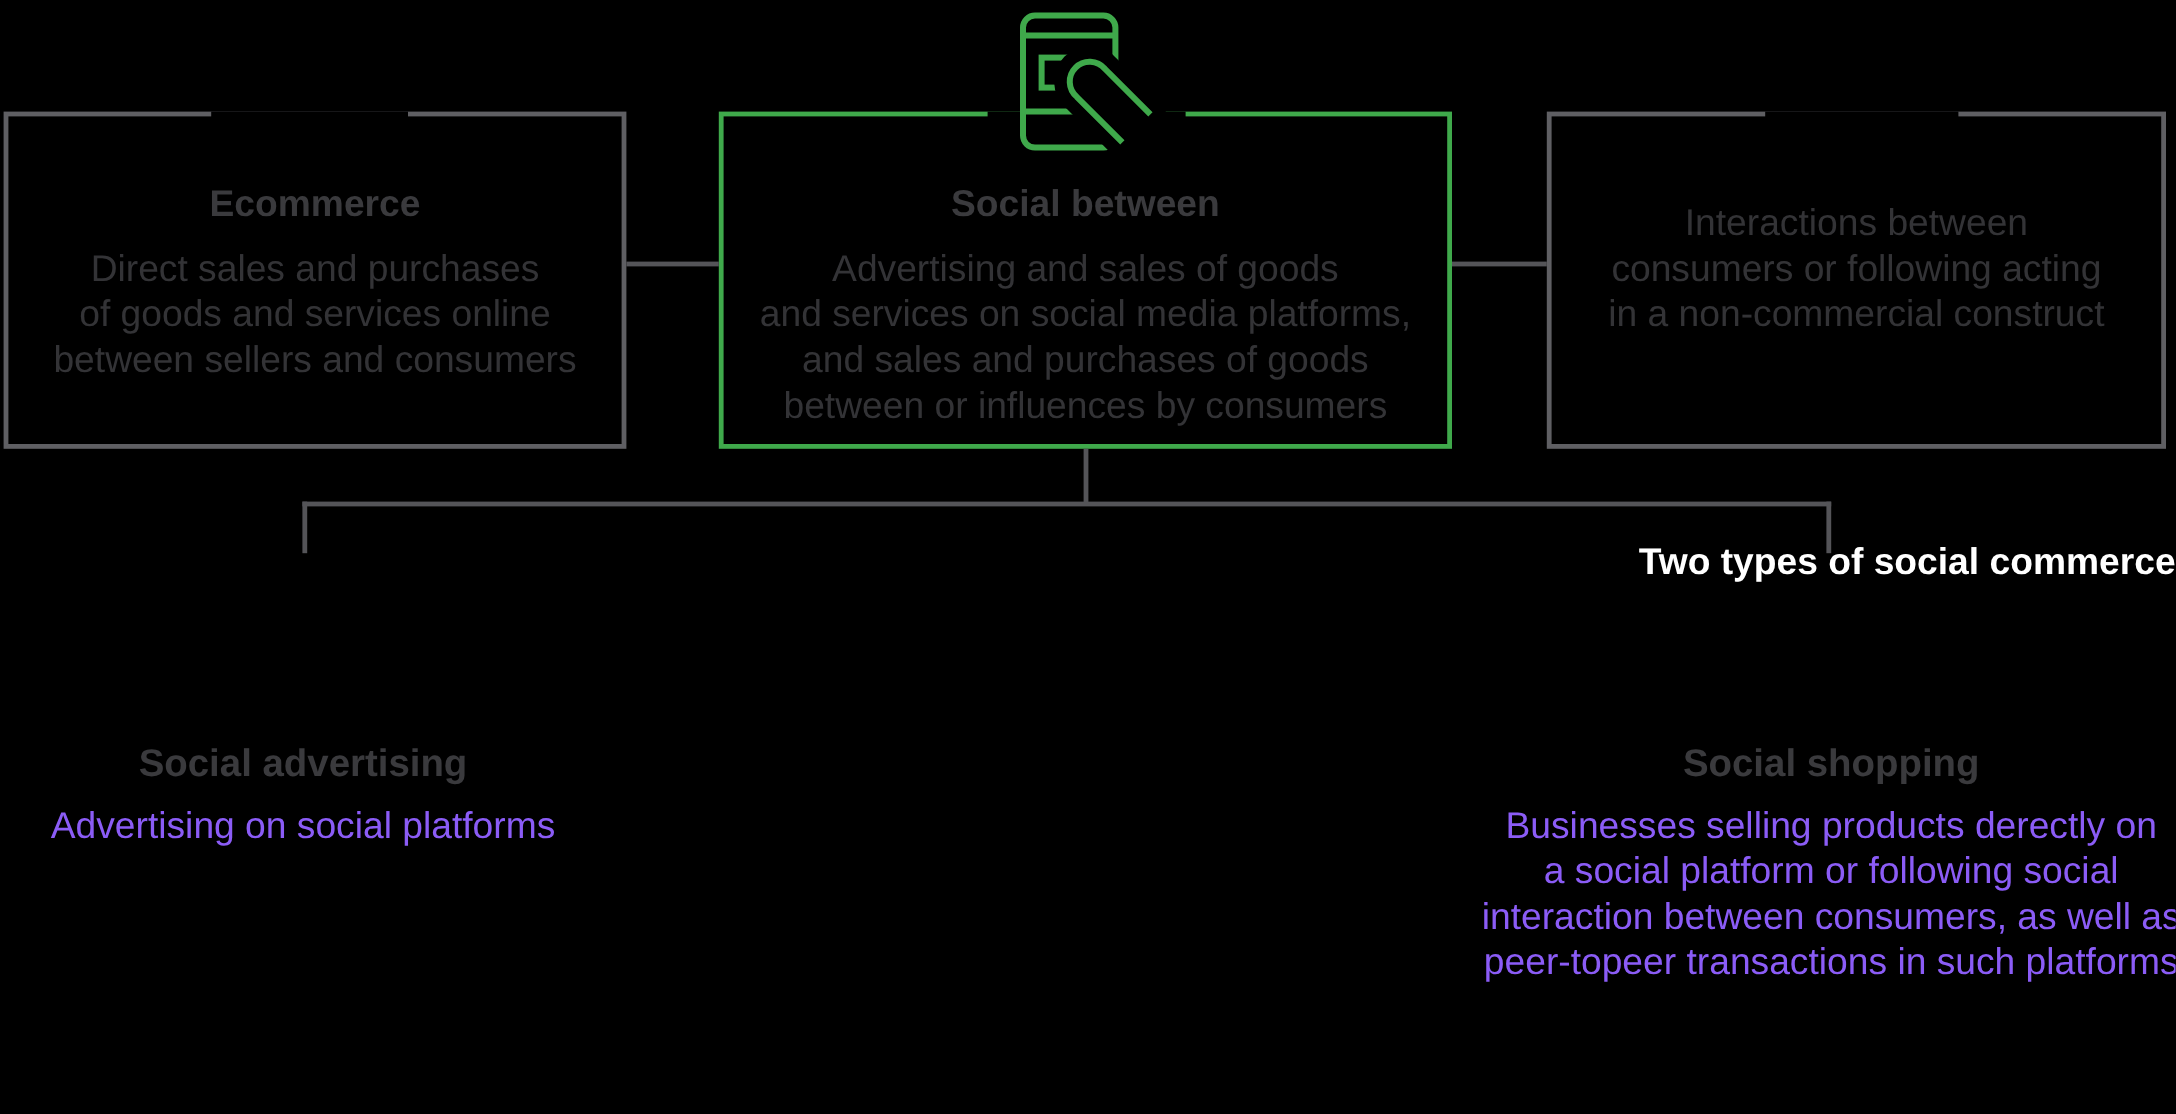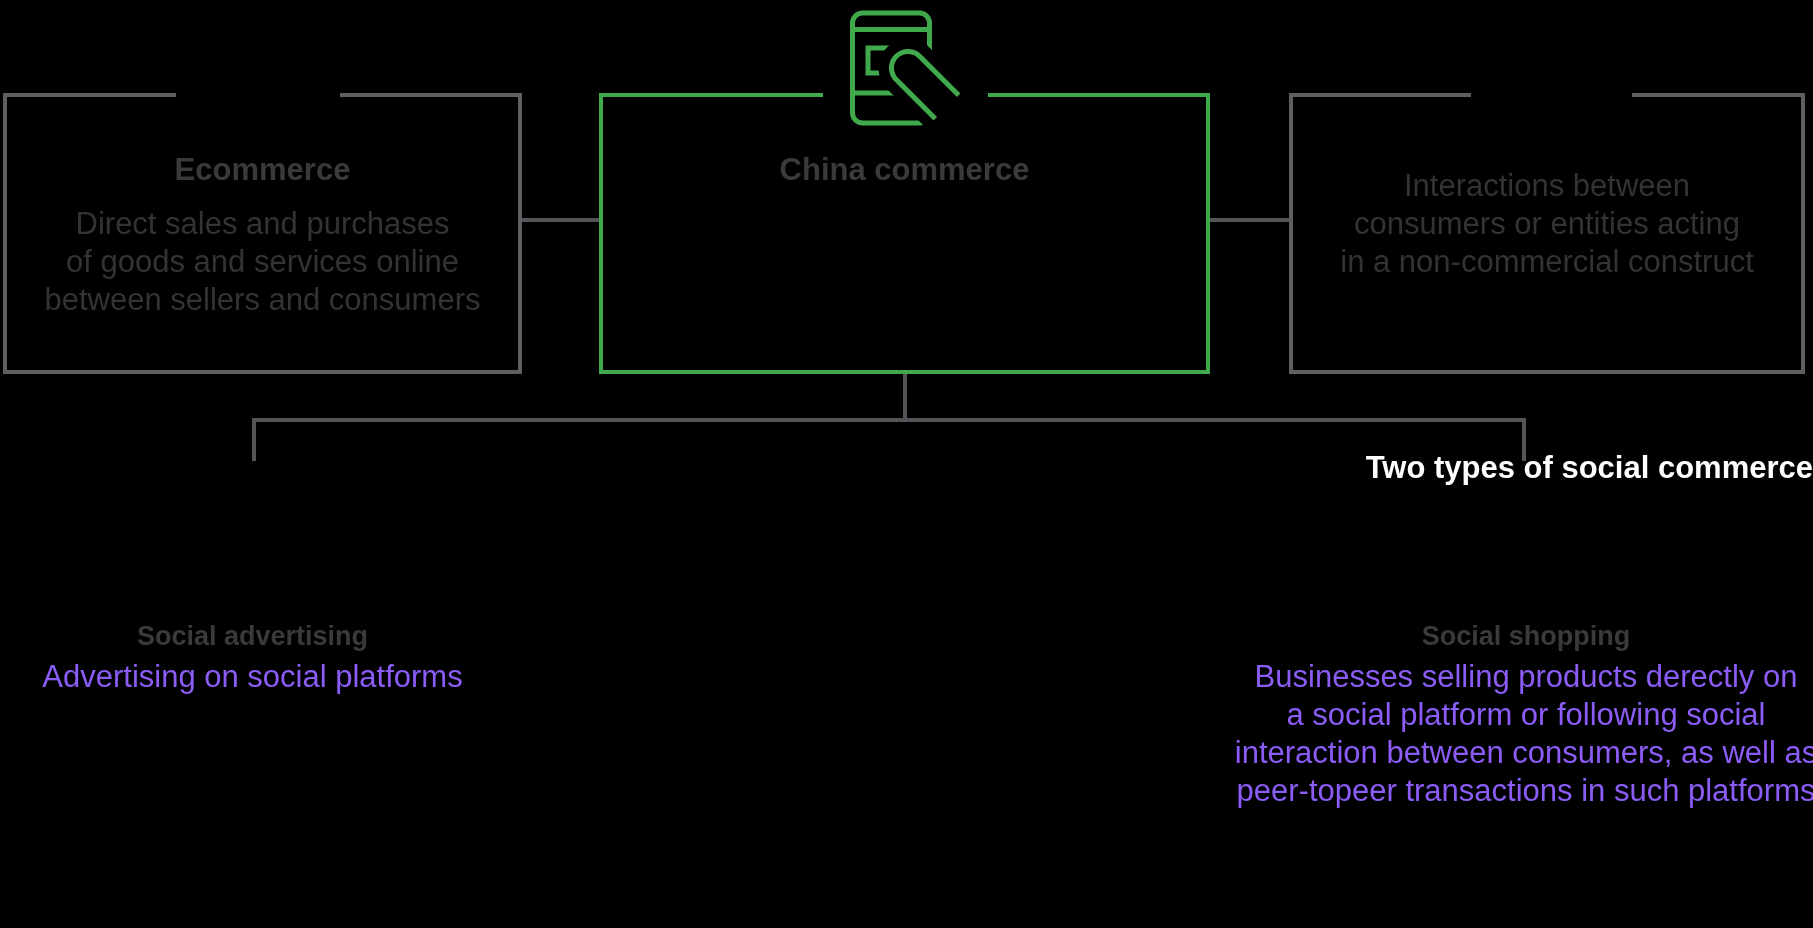--- a/index.html
+++ b/index.html
@@ -25,22 +25,22 @@
   .icon-svg { position:absolute; left:830px; top:0; width:230px; height:150px; }
   .icon-svg .g { fill:none; stroke:#3fa94b; stroke-width:5; }
   .icon-svg .halo { fill:#000; stroke:#000; stroke-width:26; stroke-linejoin:round; stroke-linecap:round; }
   .icon-svg .finger { fill:#000; stroke:#3fa94b; stroke-width:5; }
   .section-label {
     position:absolute; left:0; top:449px; width:1813px; text-align:right;
     font-size:31px; font-weight:bold; line-height:38px; color:#ffffff;
   }
   .type-col { position:absolute; top:617px; text-align:center; }
   .type-title {
-    font-size:27px; font-weight:bold; line-height:38px;
-    color:#3a3a3d; margin:0 0 3px 0;
+    font-size:32px; font-weight:bold; line-height:38px;
+    color:#3a3a3d; margin:0 0 14px 0;
   }
   .type-desc {
     font-size:31px; line-height:38px; color:#8b5cf6;
     white-space:pre-line; margin:0 0 14px 0;
   }
   .type-note {
     font-size:31px; line-height:38px; color:#51515
 6; white-space:pre-line; margin:0;
   }
 </style>
@@ -52,27 +52,31 @@
   <div class="box" style="left:3px; width:519px;">
     <div class="border-gap" style="left:169px; width:164px;"></div>
     <div class="box-title">Ecommerce</div>
     <div class="box-body">Direct sales and purchases
 of goods and services online
 between sellers and consumers</div>
   </div>
 
   <div class="box green" style="left:599px; width:611px;">
     <div class="border-gap" style="left:220px; width:165px;"></div>
-    <div class="box-title">China commerce</div>
+    <div class="box-title">Social between</div>
+    <div class="box-body">Advertising and sales of goods
+and services on social media platforms,
+and sales and purchases of goods
+between or influences by consumers</div>
   </div>
 
   <div class="box" style="left:1289px; width:516px;">
     <div class="border-gap" style="left:178px; width:161px;"></div>
     <div class="box-body">Interactions between
-consumers or entities acting
+consumers or following acting
 in a non-commercial construct</div>
   </div>
 
   <div class="hline" style="left:522px; top:218px; width:77px; height:4px;"></div>
   <div class="hline" style="left:1210px; top:218px; width:79px; height:4px;"></div>
 
   <div class="vline" style="left:903px; top:374px; width:4px; height:46px;"></div>
 
   <div class="hline" style="left:252px; top:418px; width:1274px; height:4px;"></div>
   <div class="vline" style="left:252px; top:418px; width:4px; height:43px;"></div>

